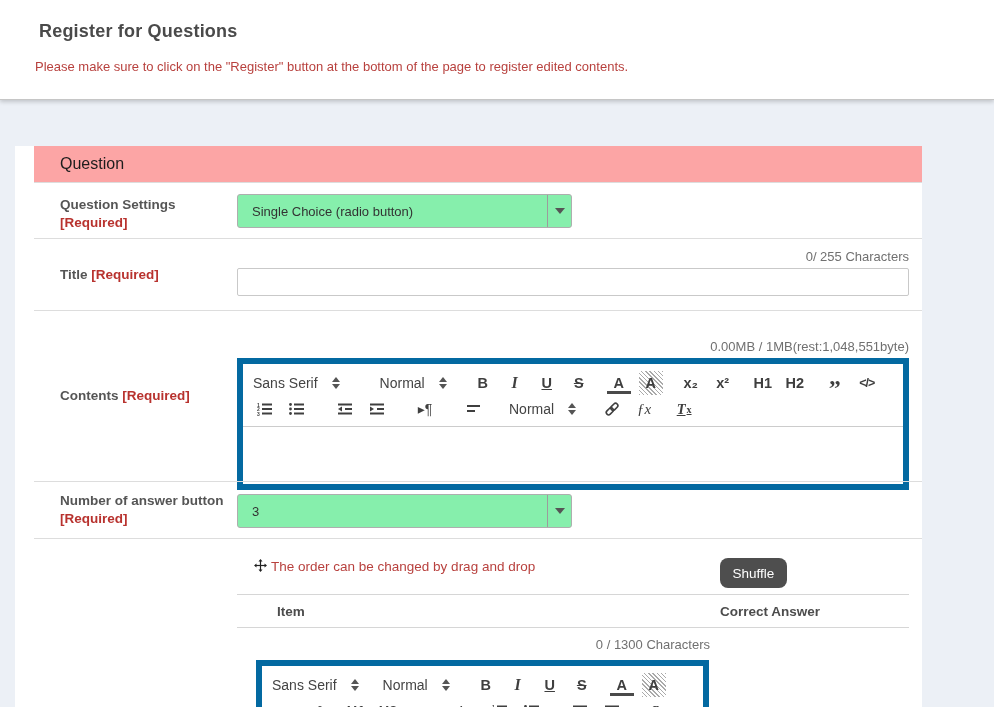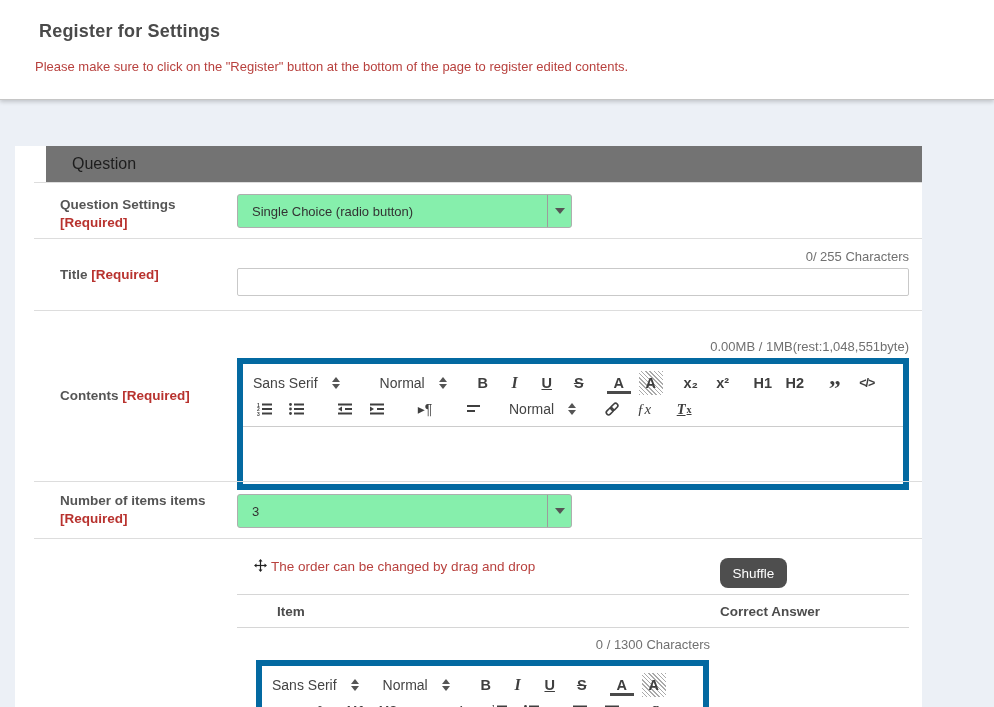--- a/index.html
+++ b/index.html
@@ -12,22 +12,22 @@
             border-bottom:1px solid #c6c6c6; box-shadow:0 2px 4px rgba(0,0,0,.18); z-index:3; }
   .page-title { position:absolute; left:39px; top:21px; font-size:18px; font-weight:bold; color:#4a4a4a; letter-spacing:.2px; }
   .page-note { position:absolute; left:35px; top:59px; font-size:13px; color:#b8413e; }
 
   
   .page-bg { position:absolute; left:0; top:100px; width:994px; height:607px; background:#ecf0f6; }
   .white-wrap { position:absolute; left:15px; top:146px; width:907px; height:561px; background:#fff; }
 
   
   .card { position:absolute; left:34px; top:146px; width:888px; height:561px; background:#fff; }
-  .section-header { height:36px; background:#737373; display:flex; align-items:center; padding-left:26px;
-                    font-size:16px; color:#1d1d1d;margin-left:12px; }
+  .section-header { height:36px; background:#fca5a5; display:flex; align-items:center; padding-left:26px;
+                    font-size:16px; color:#1d1d1d; }
   .row { position:relative; border-top:1px solid #ddd; }
   .row:first-of-type { border-top:none; }
   .label-col { position:absolute; left:0; top:0; width:203px; padding:13px 8px 0 26px;
                font-size:13.5px; font-weight:bold; color:#555; line-height:18px; }
   .req { color:#b8322e; }
   .content-col { position:absolute; left:203px; top:0; width:672px; }
 
   .r-qsettings { height:56px; }
   .r-title { height:72px; }
   .r-contents { height:171px; }
@@ -93,21 +93,21 @@
   .items-counter { width:473px; padding-top:9px; }
   .ed2 { width:453px; margin-left:19px; margin-top:8px; }
   .ed2 .toolbar { border-bottom:none; padding-bottom:0; }
 </style>
 </head>
 <body>
 
 <div class="stage">
 
   <div class="topbar">
-    <div class="page-title">Register for Settings</div>
+    <div class="page-title">Register for Questions</div>
     <div class="page-note">Please make sure to click on the "Register" button at the bottom of the page to register edited contents.</div>
   </div>
 
   <div class="page-bg"></div>
   <div class="white-wrap"></div>
 
   <div class="card">
     <div class="section-header">
       <span>Question</span>
     </div>
@@ -265,21 +265,21 @@
                 </span>
             </div>
           </div>
           <div class="ed-area"></div>
         </div>
       </div>
     </div>
 
     <div class="row r-numitems">
       <div class="label-col vcenter-label">
-        <span><span>Number of items items</span>
+        <span><span>Number of answer button</span>
         <span class="req">[Required]</span></span>
       </div>
       <div class="content-col" style="top:12px;">
         <div class="sel">
           <span class="sel-value">3</span>
           <span class="sel-arrow"></span>
         </div>
       </div>
     </div>
 

